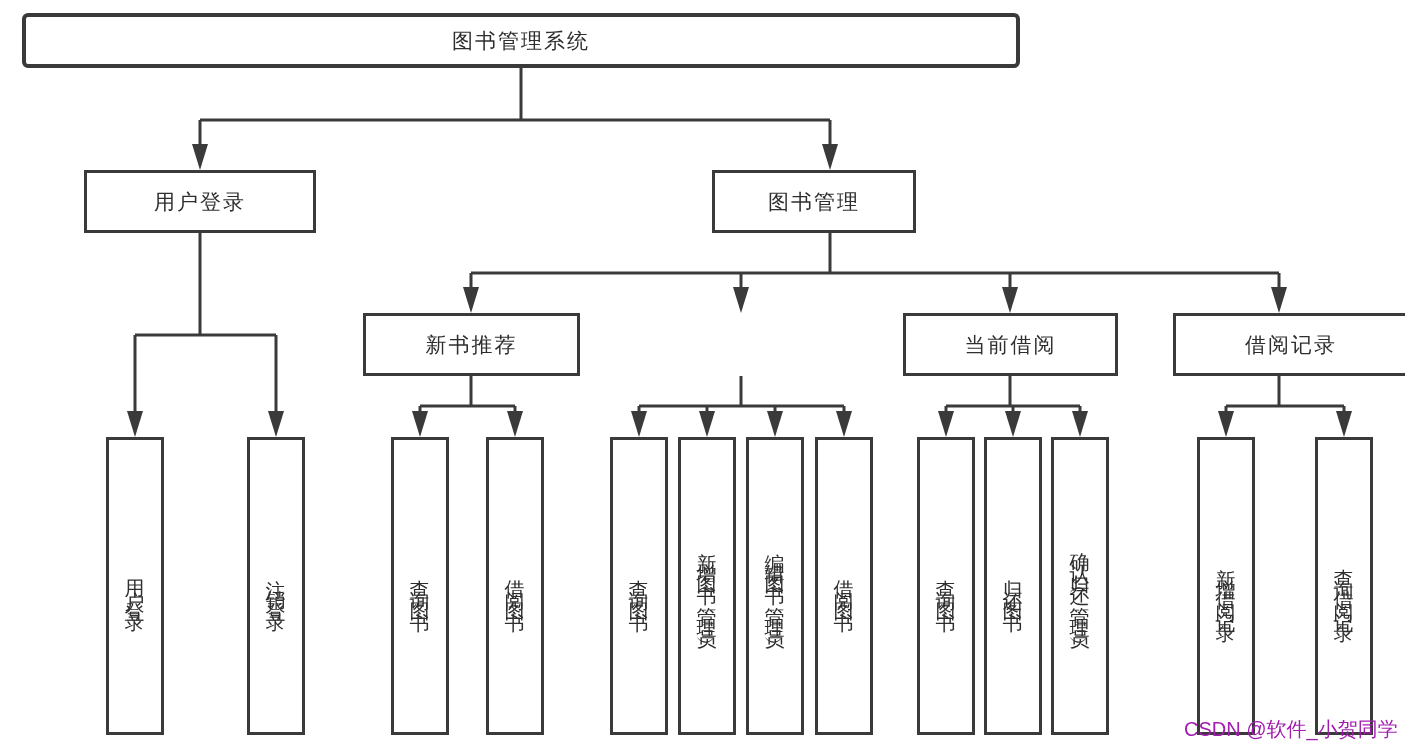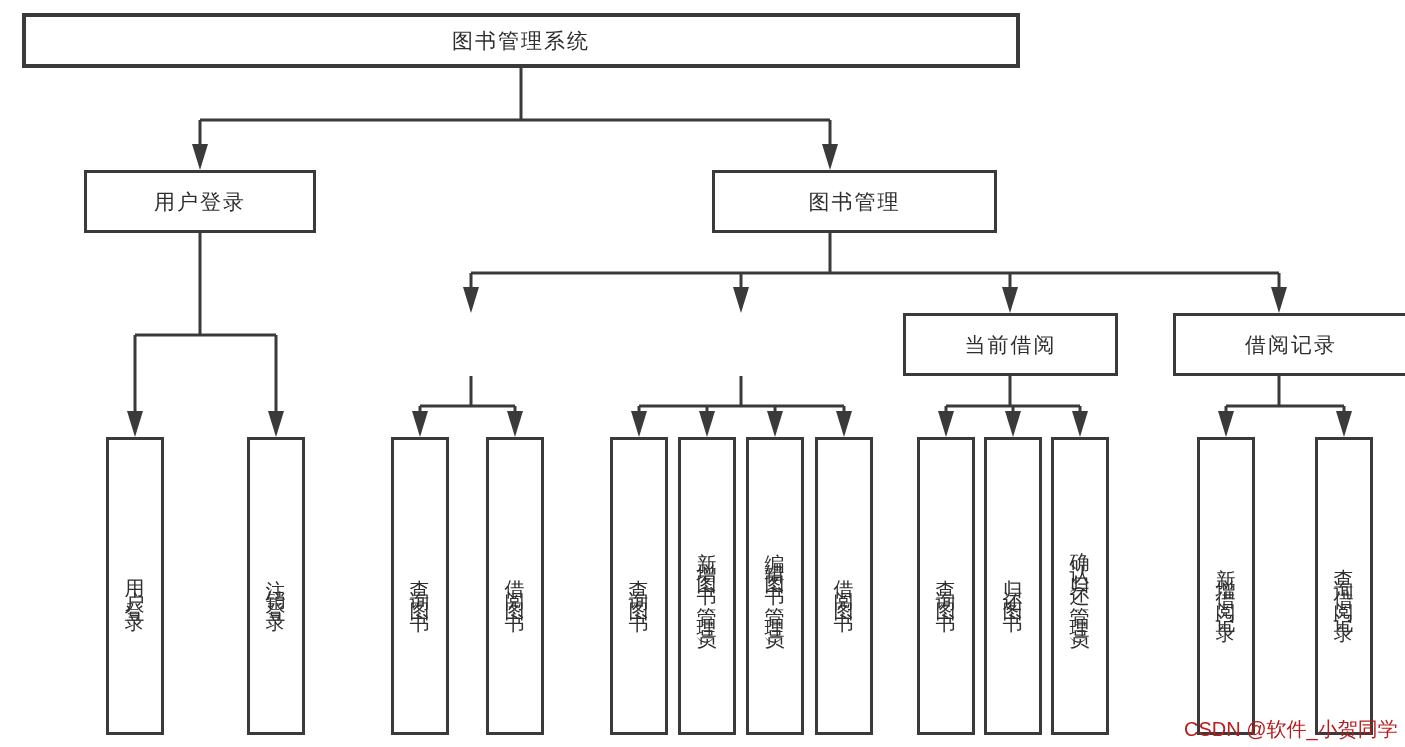--- a/index.html
+++ b/index.html
@@ -42,21 +42,21 @@
     letter-spacing: 11px;
     font-size: 20px;
     white-space: normal;
     line-height: 1;
   }
   .watermark {
     position: absolute;
     left: 1184px;
     top: 716px;
     font-size: 20px;
-    color: #b91c1c;
+    color: #a21caf;
     z-index: 3;
     white-space: nowrap;
   }
 </style>
 </head>
 <body>
 
 <div class="stage">
 
   <svg class="wires" viewBox="0 0 1405 747">
@@ -92,25 +92,26 @@
       <path d="M767 411 L783 411 L775 437 Z"></path>
       <path d="M836 411 L852 411 L844 437 Z"></path>
       <path d="M938 411 L954 411 L946 437 Z"></path>
       <path d="M1005 411 L1021 411 L1013 437 Z"></path>
       <path d="M1072 411 L1088 411 L1080 437 Z"></path>
       <path d="M1218 411 L1234 411 L1226 437 Z"></path>
       <path d="M1336 411 L1352 411 L1344 437 Z"></path>
     </g>
   </svg>
 
-  <div class="node root" style="left:22px; top:13px; width:998px; height:55px;">图书管理系统</div>
+  <div class="node root" style="left:22px; top:13px; width:998px; height:55px;border-radius:6px;">图书管理系统</div>
 
   <div class="node" style="left:84px; top:170px; width:232px; height:63px;">用户登录</div>
-  <div class="node" style="left:712px; top:170px; width:285px; height:63px;">图书管理</div>
+  <div class="node" style="left:712px; top:170px; width:204px; height:63px;">图书管理</div>
 
+  <div class="node" style="left:363px; top:313px; width:217px; height:63px;">新书推荐</div>
   <div class="node" style="left:903px; top:313px; width:215px; height:63px;">当前借阅</div>
   <div class="node" style="left:1173px; top:313px; width:236px; height:63px;">借阅记录</div>
 
   <div class="node leaf" style="left:106px; top:437px; width:58px; height:298px;">用户登录</div>
   <div class="node leaf" style="left:247px; top:437px; width:58px; height:298px;">注销登录</div>
 
   <div class="node leaf" style="left:391px; top:437px; width:58px; height:298px;">查询图书</div>
   <div class="node leaf" style="left:486px; top:437px; width:58px; height:298px;">借阅图书</div>
 
   <div class="node leaf" style="left:610px; top:437px; width:58px; height:298px;">查询图书</div>

